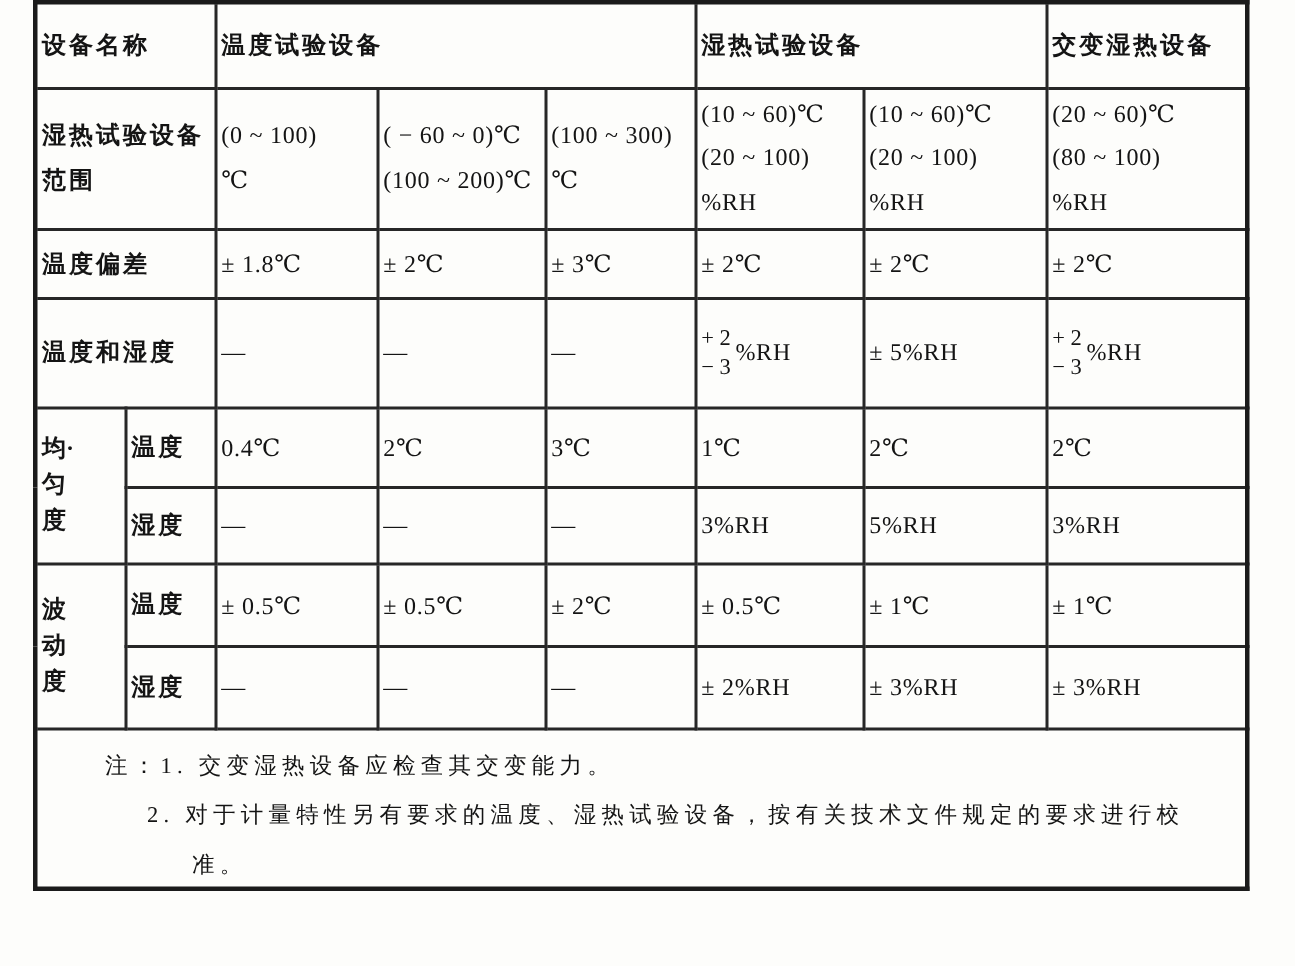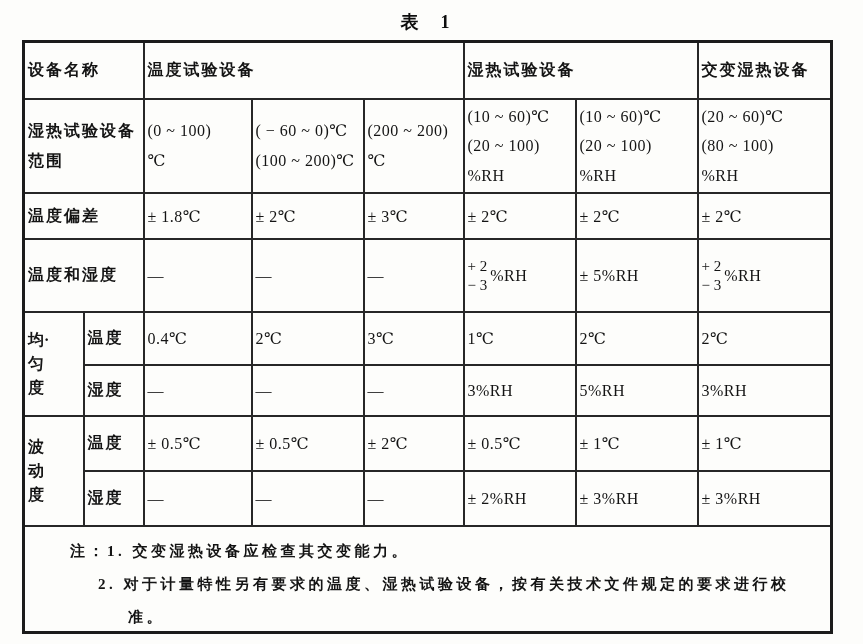--- a/index.html
+++ b/index.html
@@ -45,36 +45,35 @@
   td.vert span { display: block; line-height: 1.5; font-weight: bold; letter-spacing: 0; }
   .stackwrap { display: inline-flex; align-items: center; justify-content: center; }
   .stackcol {
     display: inline-flex; flex-direction: column; align-items: flex-start;
     line-height: 1.25; font-size: 15px; margin-right: 3px;
   }
   tr.notes td {
     height: 104px;
     text-align: left;
     vertical-align: top;
-    font-weight: bold;
+    font-weight: normal;
     font-size: 15px;
     letter-spacing: 3.5px;
     padding-top: 12px;
     line-height: 1.6;
   }
   .note-l1 { padding-left: 42px; margin-bottom: 9px; }
   .note-l2 { padding-left: 70px; margin-bottom: 9px; }
   .note-l3 { padding-left: 100px; }
 </style>
 </head>
 <body>
 
 <div class="page">
 
-  <div class="table-title">表　1</div>
 
   <table class="spec">
     <colgroup>
       <col style="width:60px">
         <col style="width:60px">
       <col style="width:108px">
         <col style="width:112px">
         <col style="width:100px">
       <col style="width:112px">
         <col style="width:122px">
@@ -89,21 +88,21 @@
       <td class="lbl">交变湿热设备</td>
     </tr>
 
     <tr class="r2">
       <td colspan="2" class="lbl ml">湿热试验设备
 范围</td>
       <td class="ml val">(0 ~ 100)
 ℃</td>
       <td class="ml val">( − 60 ~ 0)℃
 (100 ~ 200)℃</td>
-      <td class="ml val">(200 ~ 200)
+      <td class="ml val">(100 ~ 300)
 ℃</td>
       <td class="ml val">(10 ~ 60)℃
 (20 ~ 100)
 %RH</td>
       <td class="ml val">(10 ~ 60)℃
 (20 ~ 100)
 %RH</td>
       <td class="ml val">(20 ~ 60)℃
 (80 ~ 100)
 %RH</td>

